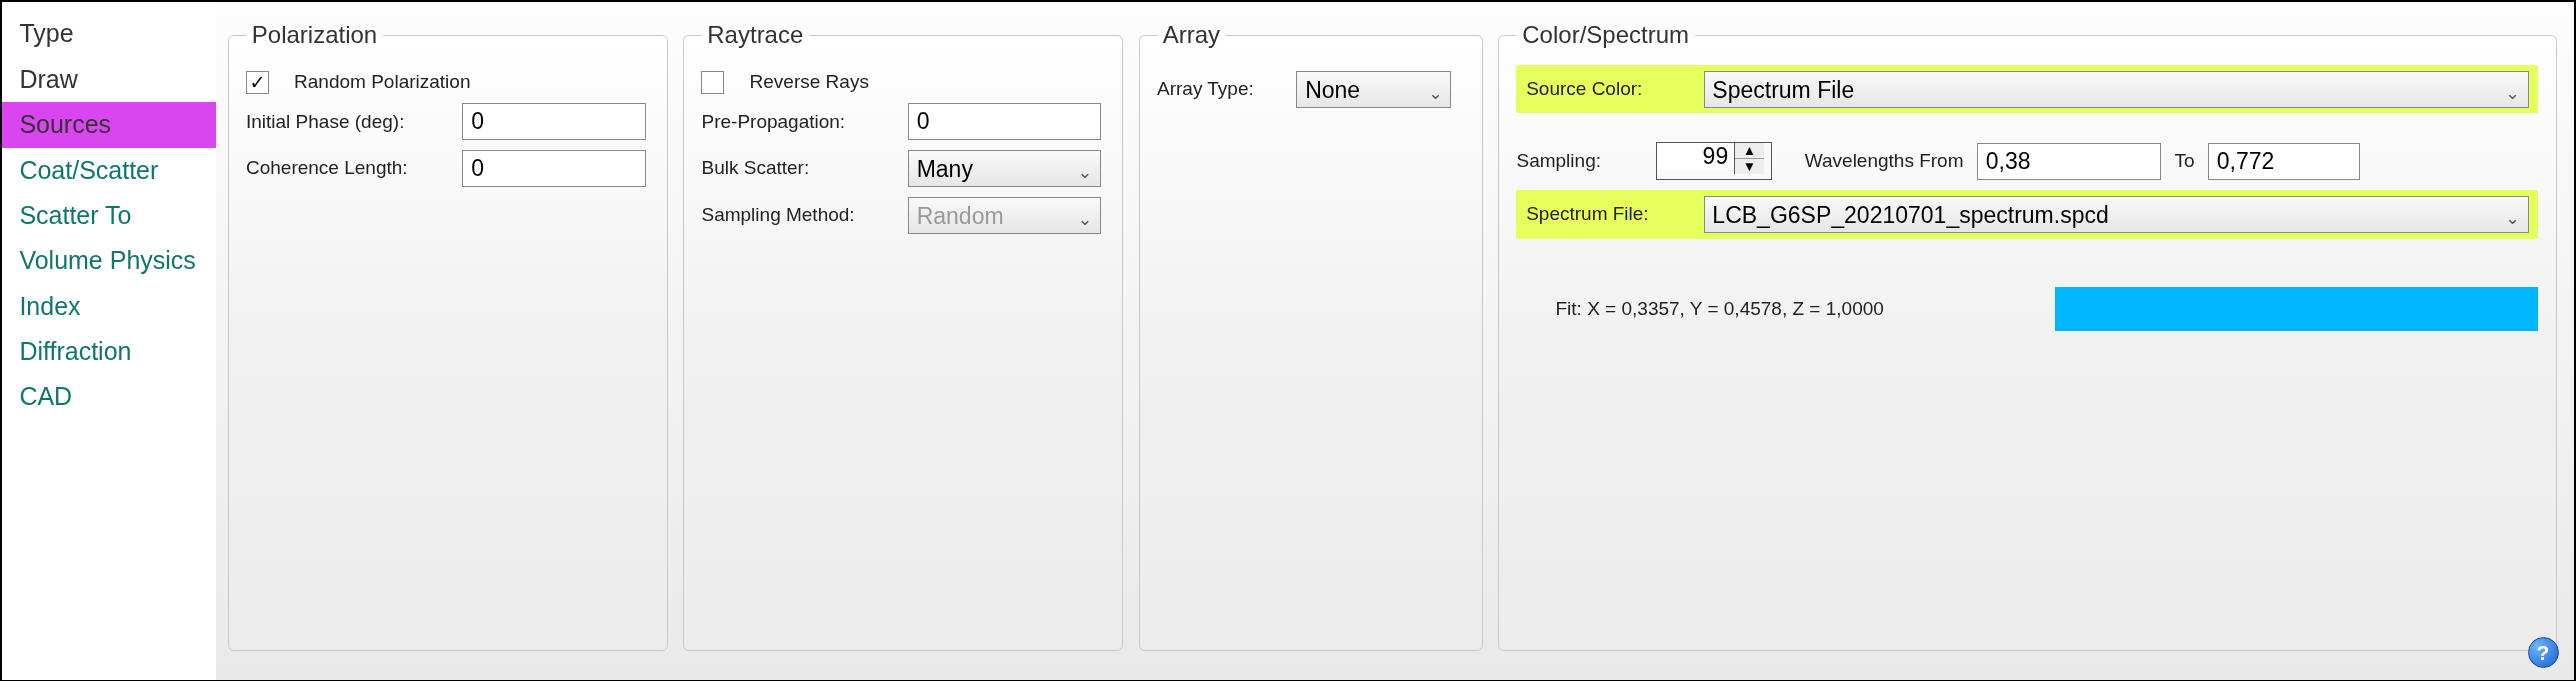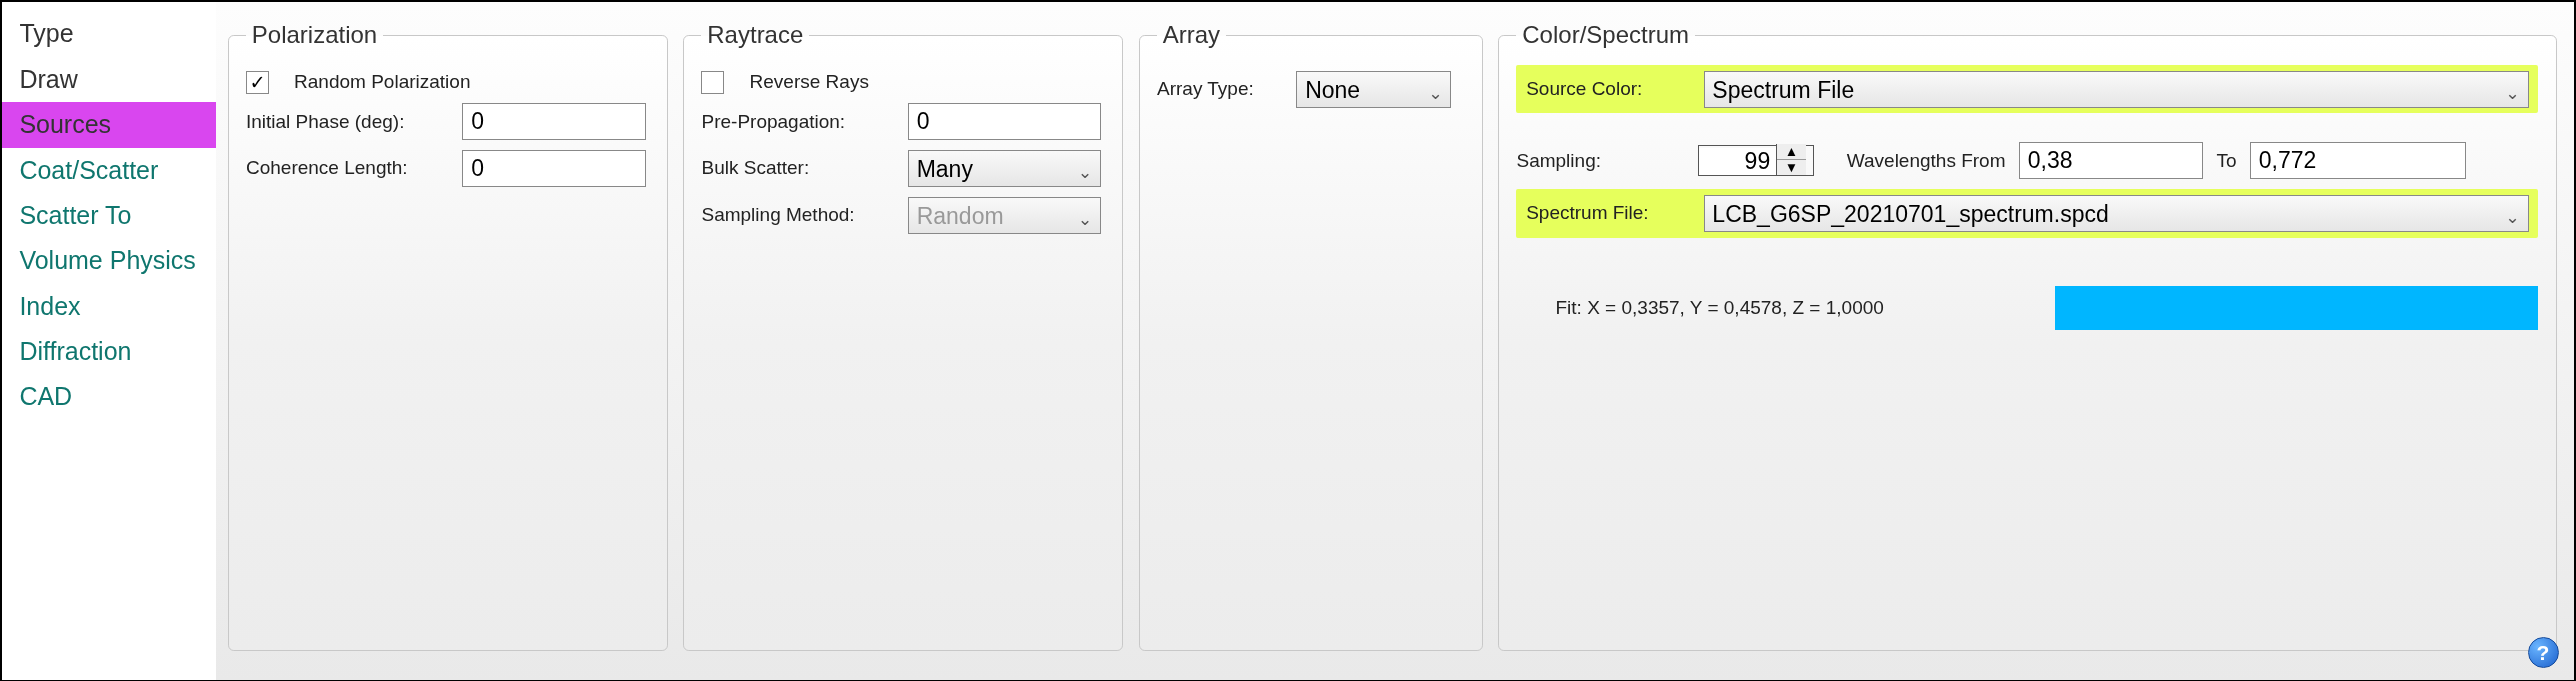--- a/index.html
+++ b/index.html
@@ -17,21 +17,21 @@
 .panel-array { width: 344px; }
 .panel-color { flex: 1; }
 .row { display: flex; align-items: center; margin: 9.7px 0; gap: 13.5px; }
 .lbl { font-size: 19px; color: #222; white-space: nowrap; }
 input.txt { border: 1px solid #888; font-size: 23px; padding: 2.9px 7.7px; background: #fff; height: 37px; }
 select.sel, .sel-like { border: 1px solid #888; font-size: 23px; padding: 2.9px 7.7px; background: linear-gradient(#f9f9f9, #e6e6e6); height: 37px; }
 .sel-like { display: flex; align-items: flex-end; justify-content: space-between; }
 .chk { width: 23px; height: 23px; border: 1px solid #888; display: inline-flex; align-items: center; justify-content: center; font-size: 19.3px; margin-right: 11.6px; background: #fff; }
 .chev { font-size: 17.4px; color: #555; }
 .hl-block { background: #e6ff5c; padding: 5.8px 9.7px; border-radius: 1.9px; }
-.spinner { display: flex; align-items: flex-end; border: 1px solid #555; width: 116px; height: 31px; margin-left: 42px; }
+.spinner { display: flex; align-items: flex-start; border: 1px solid #555; width: 116px; height: 38px; }
 .spinner input { border: none; width: 77px; text-align: right; padding-right: 5.8px; font-size: 23px; }
 .spinner .btns { display: flex; flex-direction: column; border-left: 1px solid #555; }
 .spinner .btns div { width: 29px; flex: 1; display: flex; align-items: center; justify-content: center; font-size: 13.5px; background: #eee; border-bottom: 1px solid #999; }
 .spinner .btns div:last-child { border-bottom: none; }
 .swatch { background: #00b6ff; width: 483px; height: 44px; }
 .help-icon { position: absolute; right: 15.5px; bottom: 11.6px; width: 31px; height: 31px; border-radius: 50%; background: radial-gradient(circle at 30% 30%, #6ab5ff, #1a5fcc); color: #fff; display: flex; align-items: center; justify-content: center; font-weight: bold; font-size: 21px; border: 1px solid #154b9c; }
 </style>
 </head>
 <body>
 
@@ -120,21 +120,21 @@
         <div class="spinner">
           <input value="99" style="">
           <div class="btns">
             <div>▲</div>
             <div>▼</div>
           </div>
         </div>
         <span class="lbl" style="margin-left:19.3px">Wavelengths From</span>
         <input class="txt" style="width: 184px;" value="0,38">
         <span class="lbl">To</span>
-        <input class="txt" style="width: 216px;" value="0,772">
+        <input class="txt" style="width: 152px;" value="0,772">
       </div>
 
       <div class="row hl-block">
         <span class="lbl" style="width:164px">Spectrum File:</span>
         <div class="sel-like" style="flex:1">
           <span>LCB_G6SP_20210701_spectrum.spcd</span>
           <span class="chev">⌄</span>
         </div>
       </div>
 

